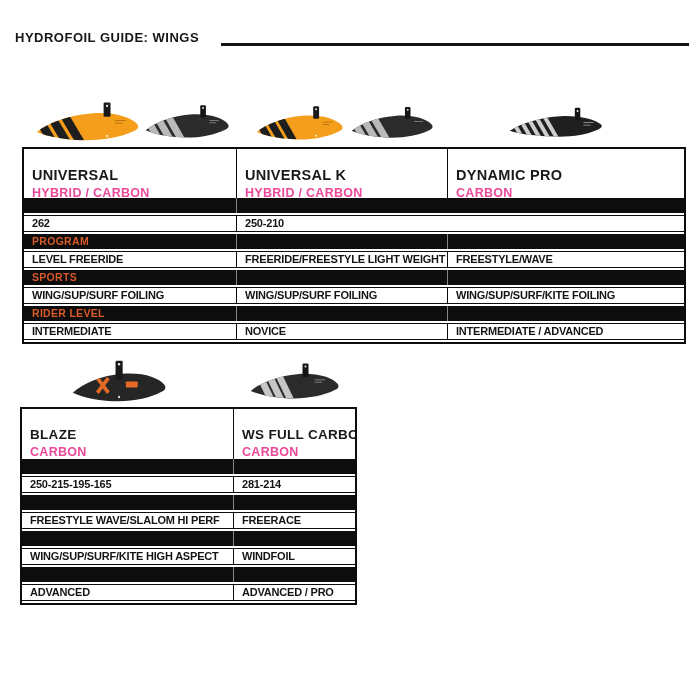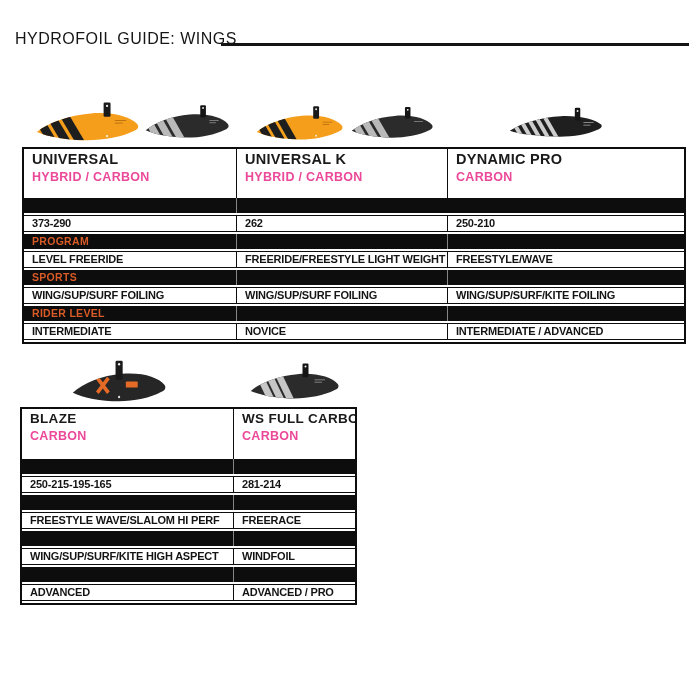--- a/index.html
+++ b/index.html
@@ -1,36 +1,36 @@
 <!DOCTYPE html>
 <html><head>
 <meta charset="utf-8">
 <style>
   html,body{margin:0;padding:0;background:#ffffff}
   body{width:700px;height:700px;position:relative;font-family:"Liberation Sans",sans-serif;color:#111;overflow:hidden}
   .page{position:absolute;inset:0;background:#fff}
 
   
-  .title{position:absolute;left:15px;top:30px;margin:0;font-size:16px;font-weight:400;letter-spacing:.5px;color:#161616;white-space:nowrap}
+  .title{position:absolute;left:15px;top:30px;margin:0;font-size:13px;font-weight:700;letter-spacing:.5px;color:#161616;white-space:nowrap}
   .rule{position:absolute;left:221px;top:43px;width:468px;height:3px;background:#141414}
 
   
   .wing{position:absolute;display:block}
   .defs{position:absolute;width:0;height:0;overflow:hidden}
 
   
   .tbl{position:absolute;border:2px solid #0d0d0d;background:#fff;box-sizing:border-box}
   .t1{left:22px;top:147px;width:664px}
   .t2{left:20px;top:407px;width:337px}
   .thead,.band,.vrow{display:grid}
   .t1 .thead,.t1 .band,.t1 .vrow{grid-template-columns:213px 211px 1fr}
   .t2 .thead,.t2 .band,.t2 .vrow{grid-template-columns:212px 1fr}
   .thead{height:49px}
   .t2 .thead{height:50px}
-  .hcell{padding:2px 4px 0 8px;border-right:1px solid #0d0d0d;overflow:hidden}
+  .hcell{padding:18px 4px 0 8px;border-right:1px solid #0d0d0d;overflow:hidden}
   .hcell:last-child{border-right:none}
   .hname{font-size:14.5px;font-weight:700;letter-spacing:.3px;line-height:1.2;color:#1a1a1a;white-space:nowrap}
   .t2 .hname{font-size:13.5px}
   .hmat{font-size:12.5px;font-weight:700;letter-spacing:.3px;color:#ec4899;margin-top:2px;white-space:nowrap}
   .band{background:#0d0d0d;height:15px}
   .bcell{border-right:1px solid rgba(255,255,255,.5);overflow:hidden}
   .bcell:last-child{border-right:none}
   .blabel{font-size:10.5px;font-weight:700;color:#d95b27;line-height:15px;padding-left:8px;letter-spacing:.3px;display:block;white-space:nowrap}
   .vrow{margin:2px 0;border-top:1px solid #0d0d0d;border-bottom:1px solid #0d0d0d}
   .vcell{height:15px;line-height:15px;font-size:11px;font-weight:700;letter-spacing:-.2px;padding-left:8px;border-right:1px solid #0d0d0d;white-space:nowrap;overflow:hidden;color:#141414}
@@ -139,21 +139,20 @@
         <div class="hname">DYNAMIC PRO</div>
         <div class="hmat">CARBON</div>
       </div>
     </div>
 
     <div class="band">
       <div class="bcell"></div>
       <div class="bcell"></div>
     </div>
     <div class="vrow">
-      <div class="vcell">373-290</div>
       <div class="vcell">262</div>
       <div class="vcell">250-210</div>
     </div>
 
     <div class="band">
       <div class="bcell">
           <span class="blabel">PROGRAM</span>
         </div>
       <div class="bcell"></div>
       <div class="bcell"></div>

